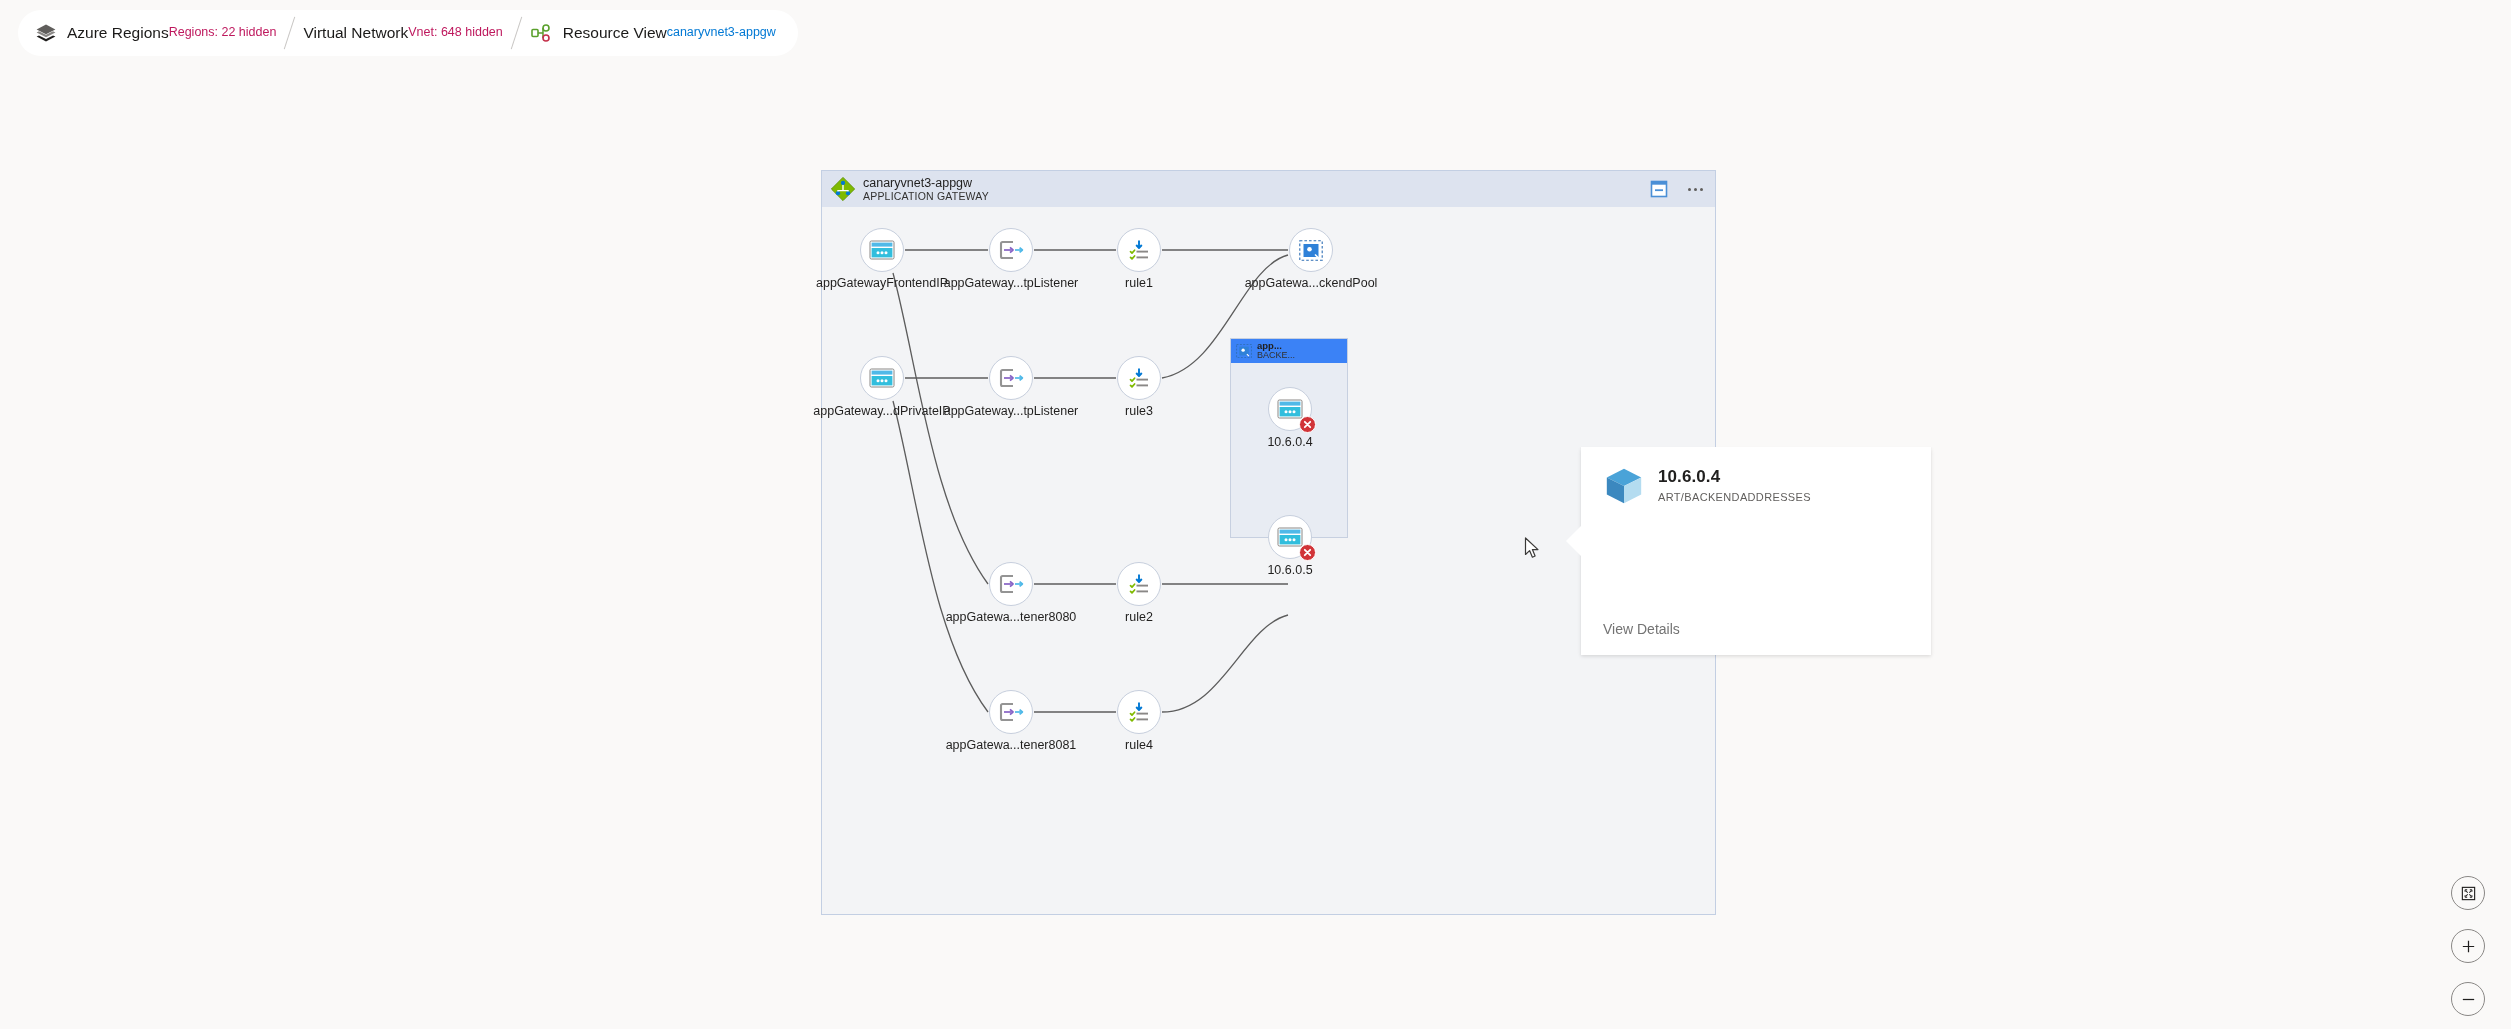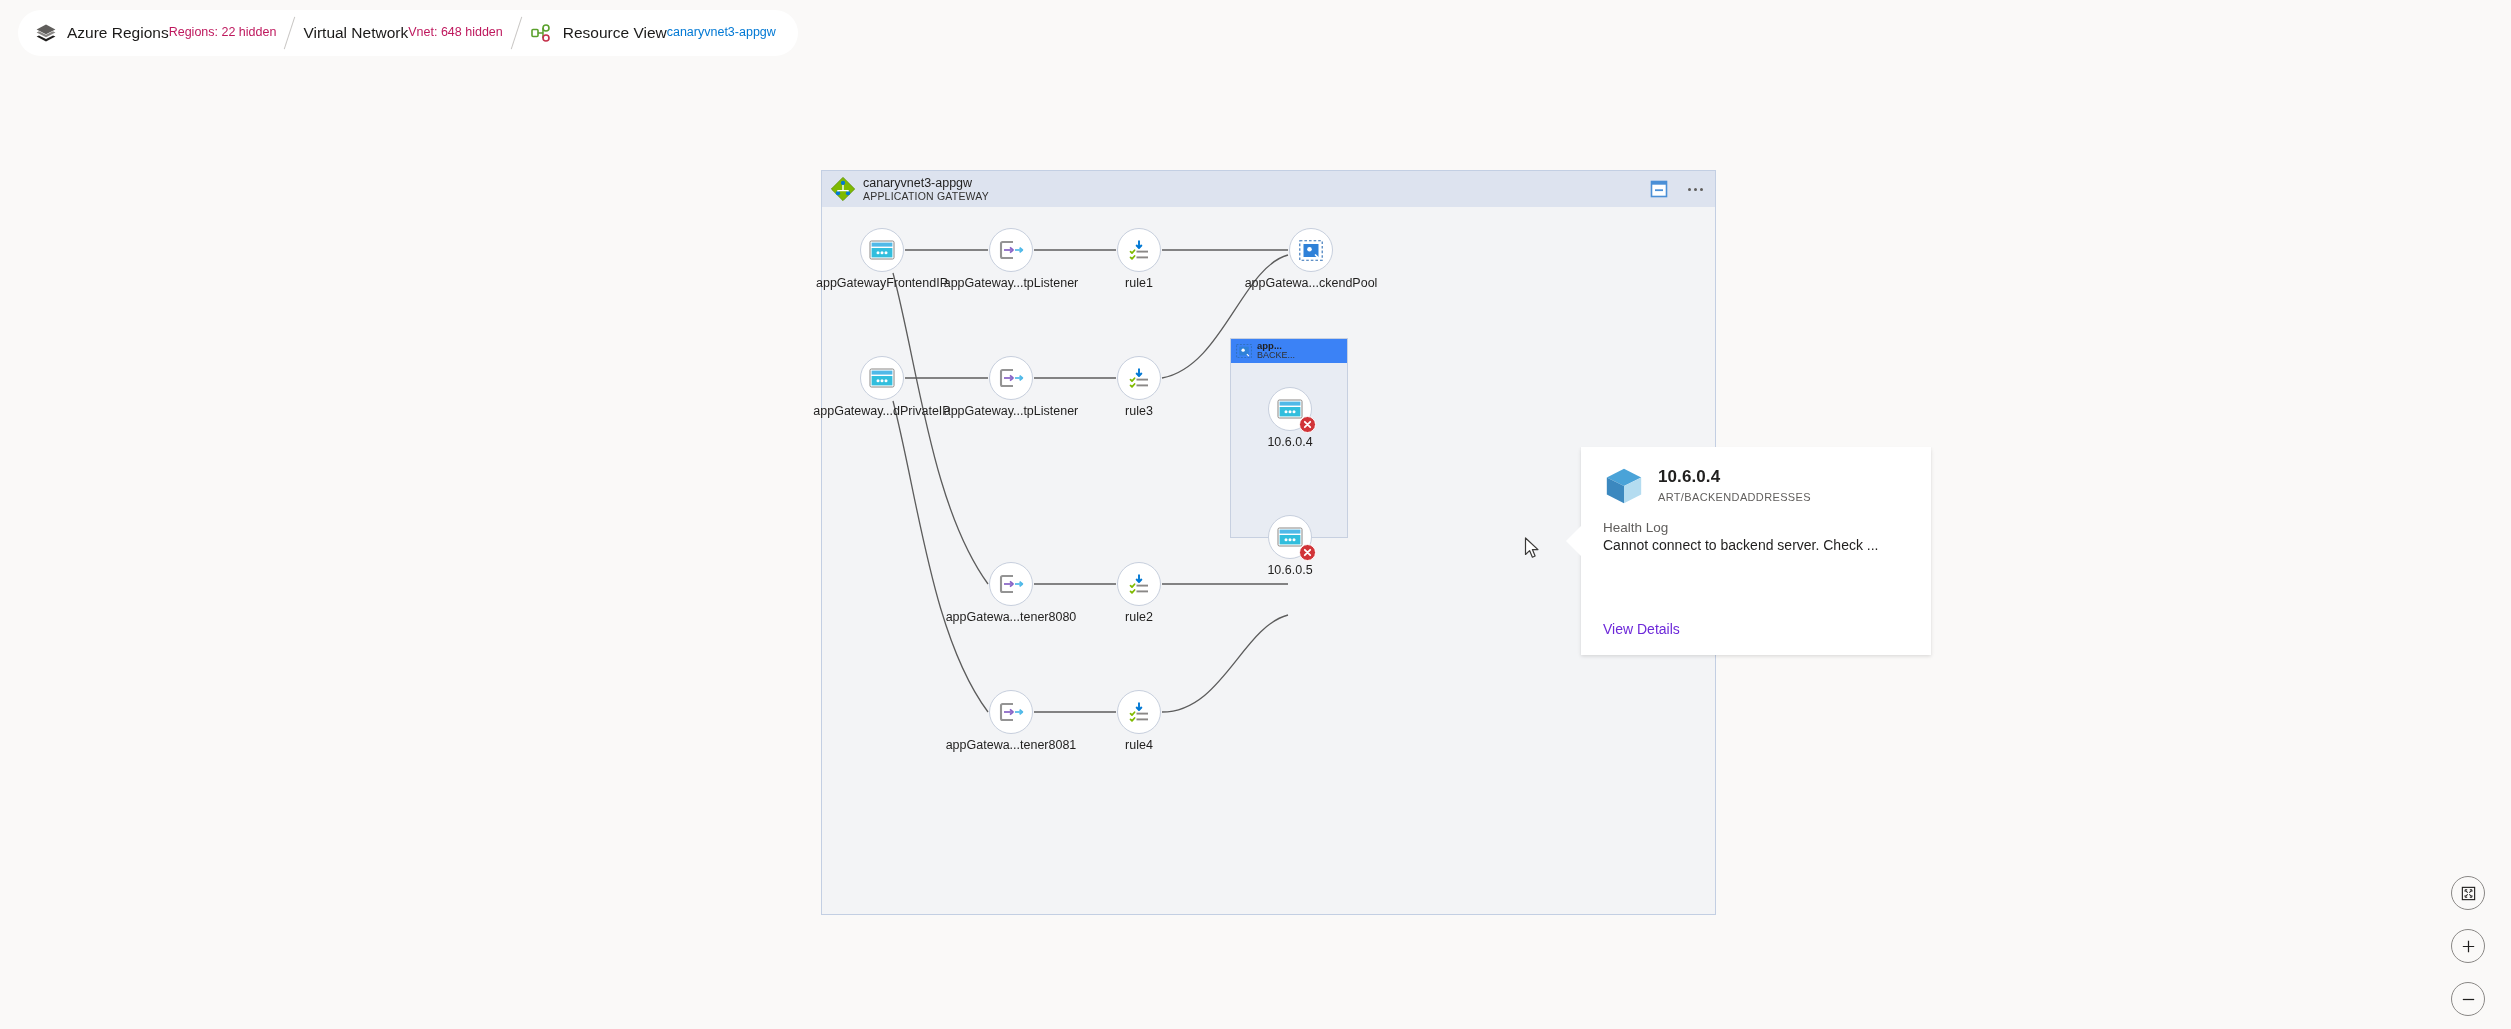--- a/index.html
+++ b/index.html
@@ -129,21 +129,21 @@
   .tip-lab { font-size: 13.5px; color: #605e5c; }
   .badge-unhealthy {
     display: inline-block; margin-top: 5px;
     background: #d30017; color: #ffffff;
     font-size: 14px; font-weight: 700;
     padding: 3px 9px 4px 9px;
   }
   .tip-val { font-size: 14px; color: #201f1e; margin-top: 2px; }
   .tip-link {
     position: absolute; left: 22px; bottom: 18px;
-    font-size: 14px; color: #6d28d9; cursor: pointer;
+    font-size: 14px; color: #737373; cursor: pointer;
   }
 
   
   .zoomctl { position: absolute; right: 26px; display: flex; align-items: center; justify-content: center; }
   .zoomctl .rnd {
     width: 34px; height: 34px; border-radius: 50%;
     border: 1px solid #8a8886; background: #faf9f8;
     display: flex; align-items: center; justify-content: center;
     cursor: pointer;
   }
@@ -468,24 +468,20 @@
         <path d="M4 13 22 22 22 40 4 31z" fill="#3b88bf"></path>
         <path d="M40 13 22 22 22 40 40 31z" fill="#b4dcf0"></path>
       </svg>
       <div class="tip-head-txt">
         <div class="tip-ip">10.6.0.4</div>
         <div class="tip-kind">ART/BACKENDADDRESSES</div>
       </div>
     </div>
 
 
-    <div class="tip-sec">
-      <div class="tip-lab">Health Log</div>
-      <div class="tip-val">Cannot connect to backend server. Check ...</div>
-    </div>
 
     <span class="tip-link">View Details</span>
   </div>
 
   <svg class="cursor-arrow" viewBox="0 0 17 23">
     <path d="M1.5 1 1.5 17.5 5.6 13.6 8.4 20.2 11.1 19 8.4 12.6 14 12.6z" fill="#ffffff" stroke="#3b3a39" stroke-width="1.2" stroke-linejoin="round"></path>
   </svg>
 
   <div class="zoomctl" style="top:876px;">
     <span class="rnd">

